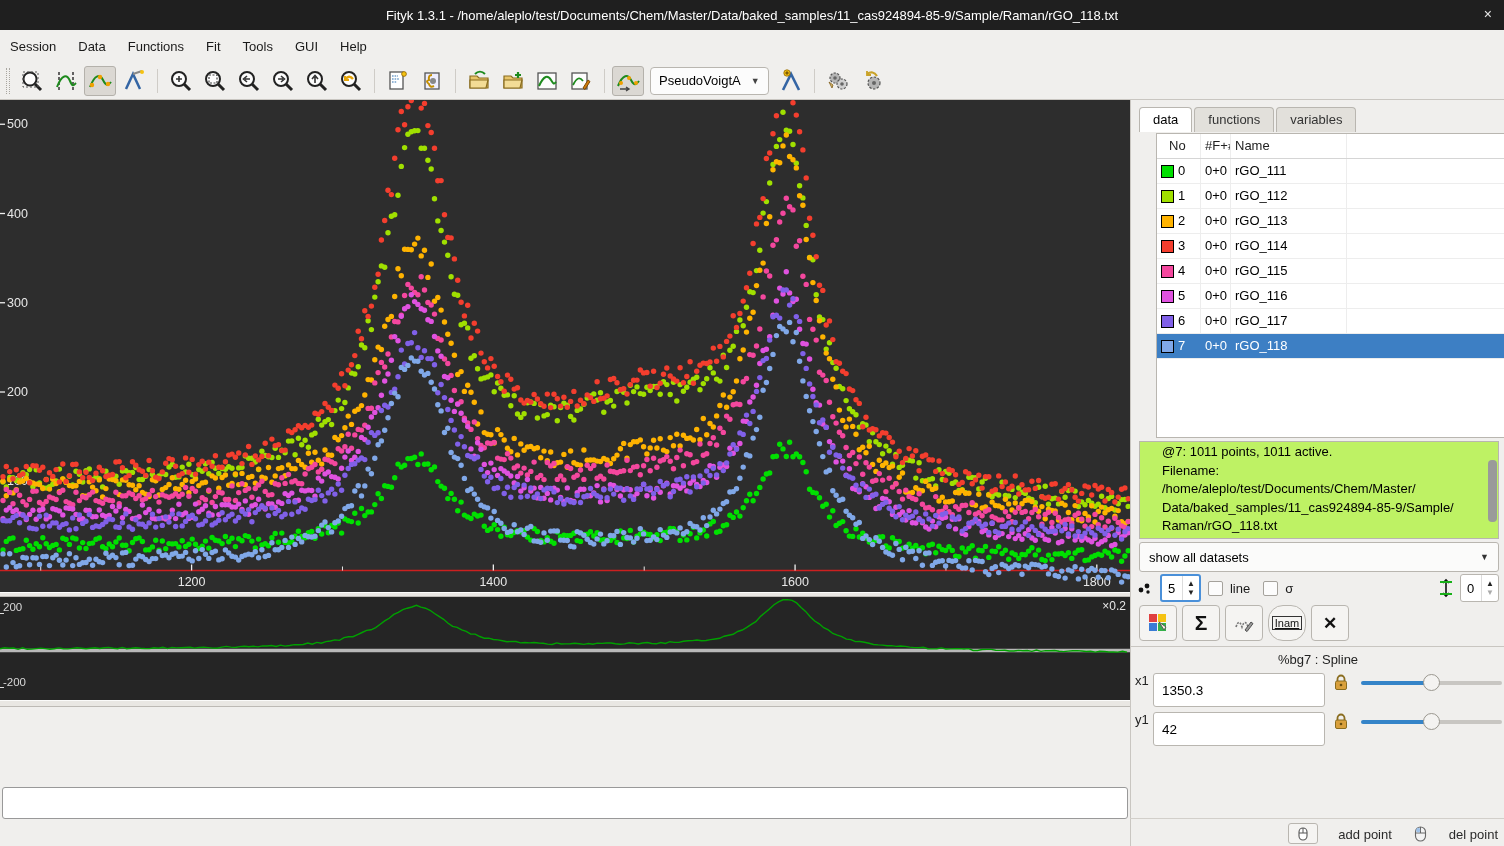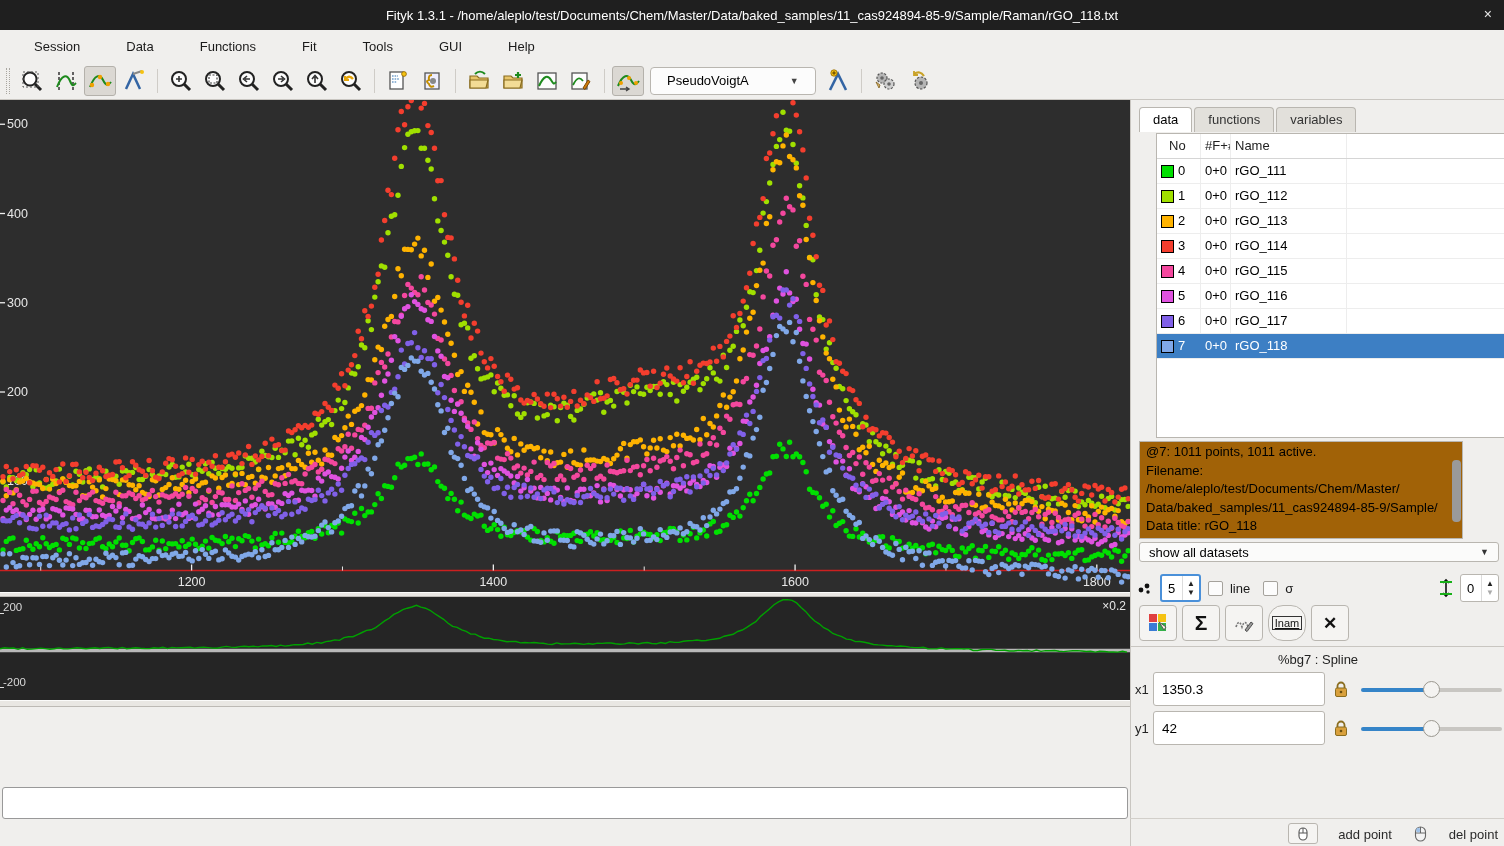--- a/index.html
+++ b/index.html
@@ -6,29 +6,29 @@
   html,body { width:1504px; height:846px; overflow:hidden; }
   body { font-family:"Liberation Sans", sans-serif; font-size:13px; background:#f0efed; position:relative; }
   #app { position:absolute; left:0; top:0; width:1504px; height:846px; }
 
   
   .titlebar { position:absolute; left:0; top:0; width:1504px; height:30px; background:#1f1f1f; color:#fff; display:flex; align-items:center; justify-content:center; font-size:13px; }
   .titlebar .close-x { position:absolute; right:12px; top:6px; color:#e8e8e8; font-size:14px; cursor:default; }
 
   
   .menubar { position:absolute; left:0; top:30px; width:1504px; height:32px; background:#f0efed; display:flex; align-items:center; padding-left:10px; gap:22px; color:#1a1a1a; }
-  .menubar span { cursor:default;margin-left:24px; }
+  .menubar span { cursor:default; }
 
   
   .toolbar { position:absolute; left:0; top:62px; width:1504px; height:38px; background:#f0efed; border-bottom:1px solid #c9c6c1; display:flex; align-items:center; padding-left:6px; gap:2px; }
   .tb-btn { width:32px; height:30px; border:1px solid transparent; border-radius:3px; display:flex; align-items:center; justify-content:center; background:transparent; }
   .tb-btn.pressed { background:#dbd8d3; border:1px solid #b4b1ab; }
   .tb-sep { width:1px; height:24px; background:#cfccc7; margin:0 5px; }
   .tb-grip { width:4px; height:26px; border-left:1px dotted #a9a6a0; border-right:1px dotted #a9a6a0; margin-right:4px; }
-  .func-select { height:28px; min-width:118px; background:#fcfcfc; border:1px solid #b9b6b0; border-radius:4px; display:flex; align-items:center; justify-content:space-between; padding:0 16px; margin:0 4px;gap:31px; }
+  .func-select { height:28px; min-width:118px; background:#fcfcfc; border:1px solid #b9b6b0; border-radius:4px; display:flex; align-items:center; justify-content:space-between; padding:0 8px; margin:0 4px; }
   .func-select .arrow { font-size:9px; color:#444; margin-left:10px; }
 
   
   .main-plot { position:absolute; left:0; top:100px; width:1130px; height:492px; background:#2d2d2d; }
   .sash1 { position:absolute; left:0; top:592px; width:1130px; height:5px; background:#e9e7e3; border-top:1px solid #fbfbfa; border-bottom:1px solid #bdbab5; }
   .aux-plot { position:absolute; left:0; top:597px; width:1130px; height:103px; background:#252525; }
   .sash2 { position:absolute; left:0; top:700px; width:1130px; height:7px; background:#e9e7e3; border-top:1px solid #fbfbfa; border-bottom:1px solid #bdbab5; }
   .console { position:absolute; left:0; top:707px; width:1130px; height:77px; background:#0a3945; padding:4px 6px; overflow:hidden; }
   .console .line { line-height:21px; white-space:pre; font-size:13.5px; }
   .console .line.input  { color:#b9bd05; }
@@ -44,41 +44,41 @@
   .tr { display:flex; height:25px; line-height:24px; border-bottom:1px solid #ededed; }
   .tr.head { border-bottom:1px solid #d5d5d5; color:#222; }
   .td { padding:0 4px; border-right:1px solid #ededed; overflow:hidden; white-space:nowrap; }
   .td.c1 { width:44px; display:flex; align-items:center; gap:4px; }
   .td.c2 { width:30px; }
   .td.c3 { width:116px; }
   .tr.selected .td { background:#3d7fc4; color:#fff; border-right-color:#3d7fc4; }
   .swatch { width:13px; height:13px; border:1px solid #000; flex:0 0 13px; }
   .tr.head .td.c1 { padding-left:12px; }
 
-  .info-box { position:absolute; left:8px; top:341px; width:324px; height:98px; background:#a16207; border:1px solid #b9b6b0; padding:1px 6px; line-height:18.5px; overflow:hidden; }
+  .info-box { position:absolute; left:8px; top:341px; width:360px; height:98px; background:#bef264; border:1px solid #b9b6b0; padding:1px 22px; line-height:18.5px; overflow:hidden; }
   .info-scroll { position:absolute; right:1px; top:18px; width:9px; height:62px; background:#9a9a9a; border-radius:4px; }
 
-  .show-dd { position:absolute; left:8px; top:442px; width:360px; height:20px; background:#fbfbfa; border:1px solid #b9b6b0; border-radius:3px; display:flex; align-items:center; justify-content:space-between; padding:0 9px; }
+  .show-dd { position:absolute; left:8px; top:442px; width:360px; height:30px; background:#fbfbfa; border:1px solid #b9b6b0; border-radius:3px; display:flex; align-items:center; justify-content:space-between; padding:0 9px; }
   .show-dd .arrow { font-size:9px; color:#333; }
 
   .ctl-row { position:absolute; left:6px; top:472px; width:362px; height:32px; display:flex; align-items:center; gap:7px; }
   .spinbox { height:28px; background:#fff; border:1px solid #b9b6b0; border-radius:3px; display:flex; align-items:center; }
   .spinbox.focus { border:2px solid #4a90d9; }
   .spin-val { width:20px; text-align:left; padding-left:6px; }
   .spin-arrows { display:flex; flex-direction:column; justify-content:center; padding:0 4px; border-left:1px solid #dcdcdc; height:100%; }
   .spin-arrows span { font-size:8px; line-height:9px; color:#222; }
   .spin-arrows span.dim { color:#aaa; }
   .chk { width:15px; height:15px; background:#fcfcfc; border:1px solid #a5a29c; border-radius:2px; }
   .chk-label { color:#1a1a1a; }
   .btn-row { position:absolute; left:8px; top:505px; display:flex; gap:5px; }
   .sq-btn { width:38px; height:36px; background:#f5f4f2; border:1px solid #b9b6b0; border-radius:4px; display:flex; align-items:center; justify-content:center; font-size:17px; color:#111; }
   .panel-divider { position:absolute; left:0px; top:546px; width:374px; height:1px; background:#c9c6c1; }
 
   .fn-title { position:absolute; left:0; top:552px; width:374px; text-align:center; color:#222; }
-  .param-row { position:absolute; left:4px; width:368px; height:32px; display:flex; align-items:center; }
+  .param-row { position:absolute; left:4px; width:368px; height:32px; display:flex; align-items:flex-start; }
   .param-label { width:18px; color:#222; }
   .param-input { width:172px; height:34px; background:#fff; border:1px solid #b9b6b0; border-radius:3px; padding:0 8px; font-size:13.5px; font-family:"Liberation Sans",sans-serif; }
   .lock { margin-left:8px; }
   .slider { position:relative; margin-left:12px; width:141px; height:18px; }
   .slider .track-l { position:absolute; left:0; top:8px; height:4px; background:#3584c8; border-radius:2px; }
   .slider .track-r { position:absolute; right:0; top:8px; height:4px; background:#c8c6c2; border-radius:2px; }
   .slider .thumb { position:absolute; top:1px; width:17px; height:17px; background:#f4f3f1; border:1px solid #9a978f; border-radius:50%; }
 
   .statusbar { position:absolute; left:1130px; top:818px; width:374px; height:28px; border-top:1px solid #d2cfca; }
   .mouse-btn { position:absolute; left:158px; top:4px; width:30px; height:21px; background:#f5f4f2; border:1px solid #b9b6b0; border-radius:3px; display:flex; align-items:center; justify-content:center; }
@@ -3131,20 +3131,21 @@
             <div class="td" style="flex:1"></div>
           </div>
         </div>
     </div>
 
     <div class="info-box">
       <div id="infolines">
           <div>@7: 1011 points, 1011 active.</div>
           <div>Filename: /home/aleplo/test/Documents/Chem/Master/</div>
           <div>Data/baked_samples/11_cas924894-85-9/Sample/</div>
+          <div>Raman/rGO_118.txt</div>
           <div>Data title: rGO_118</div>
         </div>
       <div class="info-scroll"></div>
     </div>
 
     <div class="show-dd">
       <span>show all datasets</span>
       <span class="arrow">▼</span>
     </div>
 

